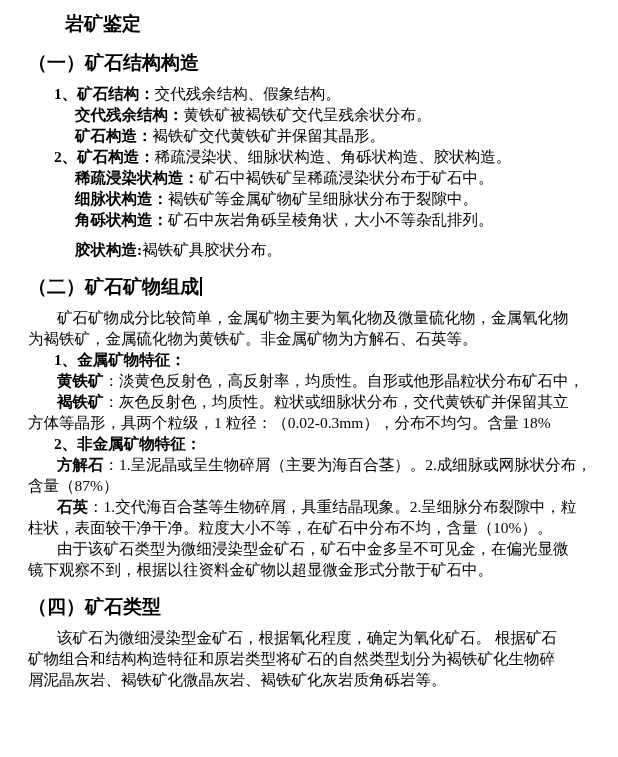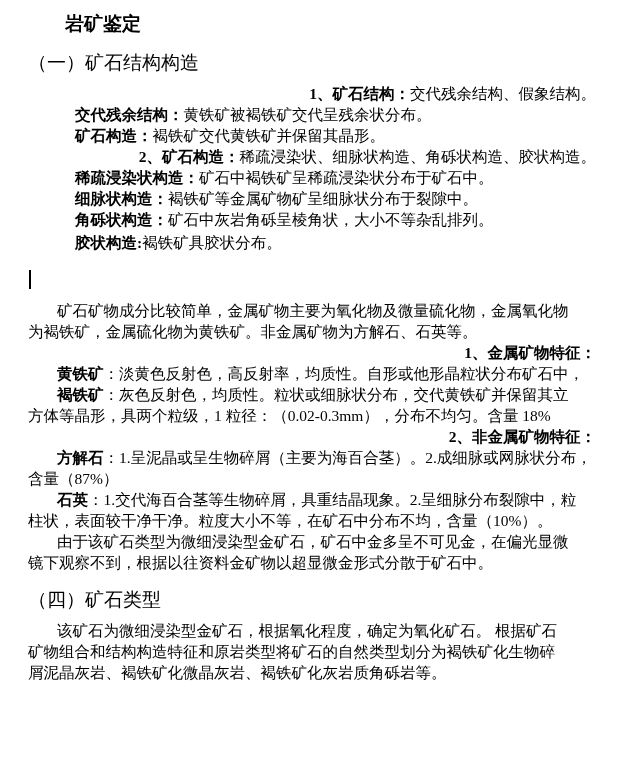--- a/index.html
+++ b/index.html
@@ -26,35 +26,35 @@
     padding-left: 37px;
     font-size: 19px;
     font-weight: bold;
     line-height: 24px;
     white-space: nowrap;
   }
   .heading {
     margin-top: 14px;
     margin-bottom: 8px;
     font-size: 19px;
-    font-weight: normal;
+    font-weight: bold;
     line-height: 25px;
     white-space: nowrap;
   }
   .line {
     font-size: 15.5px;
     line-height: 21px;
     white-space: nowrap;
   }
   .b { font-weight: bold; }
   .ind-none  { padding-left: 0; }
   .ind-first { padding-left: 29px; }
-  .ind-list  { padding-left: 26px; text-align: right; }
+  .ind-list  { padding-left: 26px; }
   .ind-sub   { padding-left: 47px; }
-  .gap { margin-top: 2px; }
+  .gap { margin-top: 9px; }
   .caret {
     display: inline-block;
     width: 2px;
     height: 19px;
     background: #000000;
     vertical-align: -3px;
     margin-left: 1px;
   }
 </style>
 </head>
@@ -65,21 +65,21 @@
   <div>
       <div class="heading"><span>（一）矿石结构构造</span></div>
       <div class="line ind-list"><span class="b">1、矿石结构：</span><span>交代残余结构、假象结构。</span></div>
       <div class="line ind-sub"><span class="b">交代残余结构：</span><span>黄铁矿被褐铁矿交代呈残余状分布。</span></div>
       <div class="line ind-sub"><span class="b">矿石构造：</span><span>褐铁矿交代黄铁矿并保留其晶形。</span></div>
       <div class="line ind-list"><span class="b">2、矿石构造：</span><span>稀疏浸染状、细脉状构造、角砾状构造、胶状构造。</span></div>
       <div class="line ind-sub"><span class="b">稀疏浸染状构造：</span><span>矿石中褐铁矿呈稀疏浸染状分布于矿石中。</span></div>
       <div class="line ind-sub"><span class="b">细脉状构造：</span><span>褐铁矿等金属矿物矿呈细脉状分布于裂隙中。</span></div>
       <div class="line ind-sub"><span class="b">角砾状构造：</span><span>矿石中灰岩角砾呈棱角状，大小不等杂乱排列。</span></div>
       <div class="line ind-sub gap"><span class="b">胶状构造:</span><span>褐铁矿具胶状分布。</span></div>
-      <div class="heading"><span class="caret"></span></div>
+      <div class="heading"><span>（二）矿石矿物组成</span><span class="caret"></span></div>
       <div class="line ind-first"><span>矿石矿物成分比较简单，金属矿物主要为氧化物及微量硫化物，金属氧化物</span></div>
       <div class="line ind-none"><span>为褐铁矿，金属硫化物为黄铁矿。非金属矿物为方解石、石英等。</span></div>
       <div class="line ind-list"><span class="b">1、金属矿物特征：</span></div>
       <div class="line ind-first"><span class="b">黄铁矿</span><span>：淡黄色反射色，高反射率，均质性。自形或他形晶粒状分布矿石中，</span></div>
       <div class="line ind-first"><span class="b">褐铁矿</span><span>：灰色反射色，均质性。粒状或细脉状分布，交代黄铁矿并保留其立</span></div>
       <div class="line ind-none"><span>方体等晶形，具两个粒级，1 粒径：（0.02-0.3mm），分布不均匀。含量 18%</span></div>
       <div class="line ind-list"><span class="b">2、非金属矿物特征：</span></div>
       <div class="line ind-first"><span class="b">方解石</span><span>：1.呈泥晶或呈生物碎屑（主要为海百合茎）。2.成细脉或网脉状分布，</span></div>
       <div class="line ind-none"><span>含量（87%）</span></div>
       <div class="line ind-first"><span class="b">石英</span><span>：1.交代海百合茎等生物碎屑，具重结晶现象。2.呈细脉分布裂隙中，粒</span></div>

